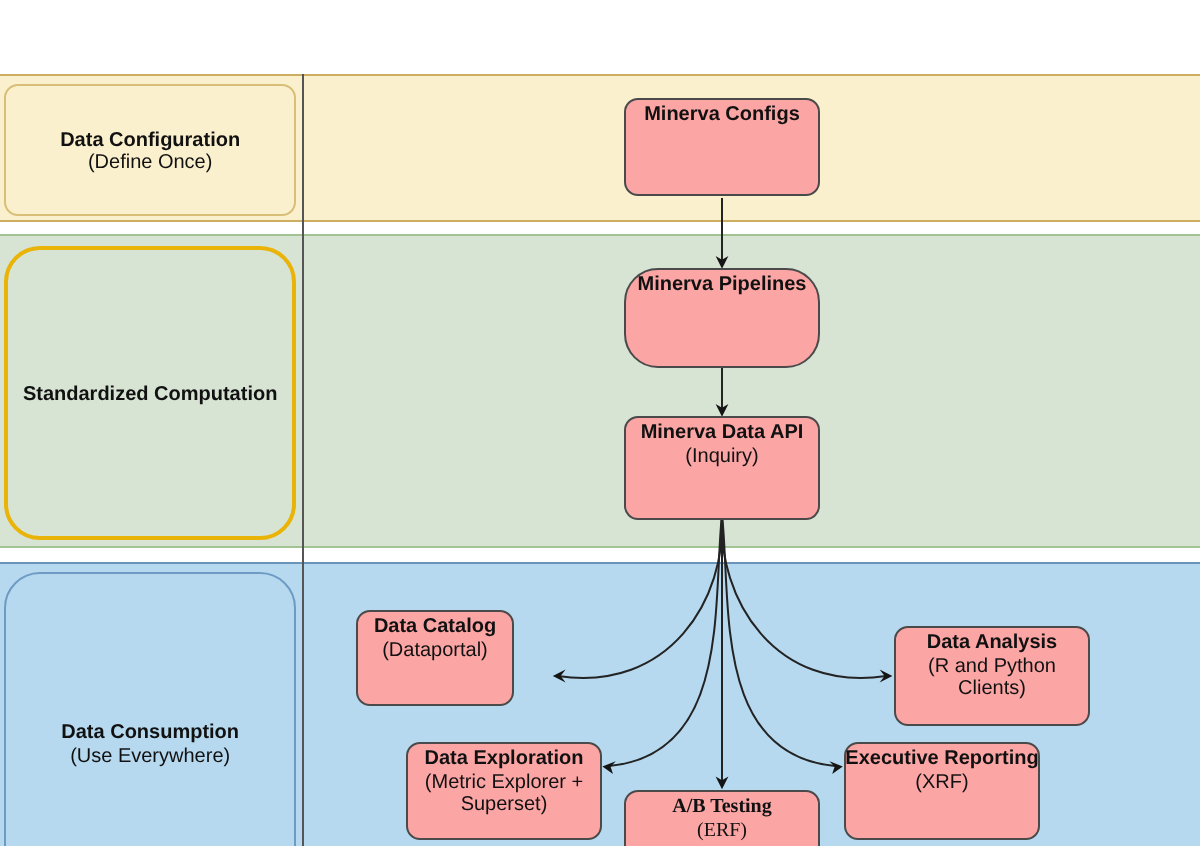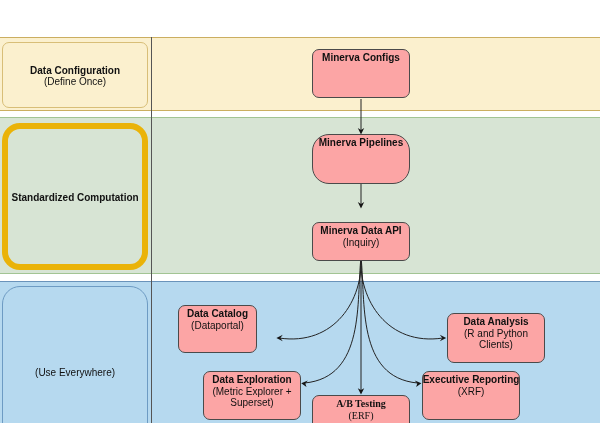--- a/index.html
+++ b/index.html
@@ -16,32 +16,32 @@
 
   .divider{position:absolute;left:151px;top:0;width:1px;height:423px;background:#555;z-index:5;}
 
   .swimlabel{position:absolute;box-sizing:border-box;
              display:flex;flex-direction:column;align-items:center;justify-content:center;
              text-align:center;z-index:3;}
   .swimlabel .t1{font-weight:bold;font-size:10px;color:#111;line-height:11.5px;white-space:nowrap;position:relative;top:1px;}
   .swimlabel .t2{font-size:10px;color:#111;line-height:11.5px;white-space:nowrap;position:relative;top:1px;}
 
   #lane-config{left:2.4px;top:5px;width:145.4px;height:66px;background:transparent;border:1px solid #D8BE77;border-radius:7px;}
-  #lane-compute{left:2.4px;top:86px;width:145.4px;height:146.7px;background:transparent;border:6px solid #eab308;border-radius:18px;}
+  #lane-compute{left:2.4px;top:86px;width:145.4px;height:146.7px;background:transparent;border:2px solid #eab308;border-radius:18px;}
   #lane-consume{left:2.4px;top:249.3px;width:145.4px;height:170.7px;background:transparent;border:1px solid #6D9BC3;border-radius:18px;}
 
   .node{position:absolute;box-sizing:border-box;background:#fca5a5;border:1px solid #4a4a4a;
         border-radius:7px;display:flex;flex-direction:column;align-items:center;
         justify-content:flex-start;text-align:center;z-index:4;}
   .node .nt{font-weight:bold;font-size:10px;color:#111;line-height:11.5px;white-space:nowrap;position:relative;top:2px;}
   .node .ns{font-size:10px;color:#111;line-height:11.5px;position:relative;top:2px;}
 
   #n-configs{left:312px;top:12px;width:98px;height:49px;}
   #n-pipelines{left:312px;top:97px;width:98px;height:50px;border-radius:17px;}
-  #n-api{left:312px;top:185px;width:98px;height:39px;}
+  #n-api{left:312px;top:171px;width:98px;height:52px;}
   #n-catalog{left:178px;top:268px;width:79px;height:48px;}
   #n-analysis{left:447px;top:276px;width:98px;height:50px;}
   #n-explore{left:203px;top:334px;width:98px;height:49px;}
   #n-exec{left:422px;top:334px;width:98px;height:49px;}
   #n-ab{left:312px;top:358px;width:98px;height:50px;font-family:Liberation Serif, serif;}
 
   svg.edges{position:absolute;left:0;top:0;width:600px;height:423px;z-index:2;overflow:visible;}
 </style>
 </head>
 <body>
@@ -55,20 +55,21 @@
   <div class="divider"></div>
 
   <div class="swimlabel" id="lane-config">
     <div class="t1">Data Configuration</div>
     <div class="t2">(Define Once)</div>
   </div>
   <div class="swimlabel" id="lane-compute">
     <div class="t1">Standardized Computation</div>
   </div>
   <div class="swimlabel" id="lane-consume">
+    <div class="t1">Data Consumption</div>
     <div class="t2">(Use Everywhere)</div>
   </div>
 
   <svg class="edges" viewBox="0 0 600 423">
     <g fill="none" stroke="#232323" stroke-width="1">
       <path d="M361,62 L361,94"></path>
       <path d="M361,146 L361,168"></path>
       <path d="M361,220 C363.4,262.9 334.4,309.3 279,301"></path>
       <path d="M361,220 C356.3,264.4 365.5,340.4 304.5,346"></path>
       <path d="M361,220 L361,354"></path>

